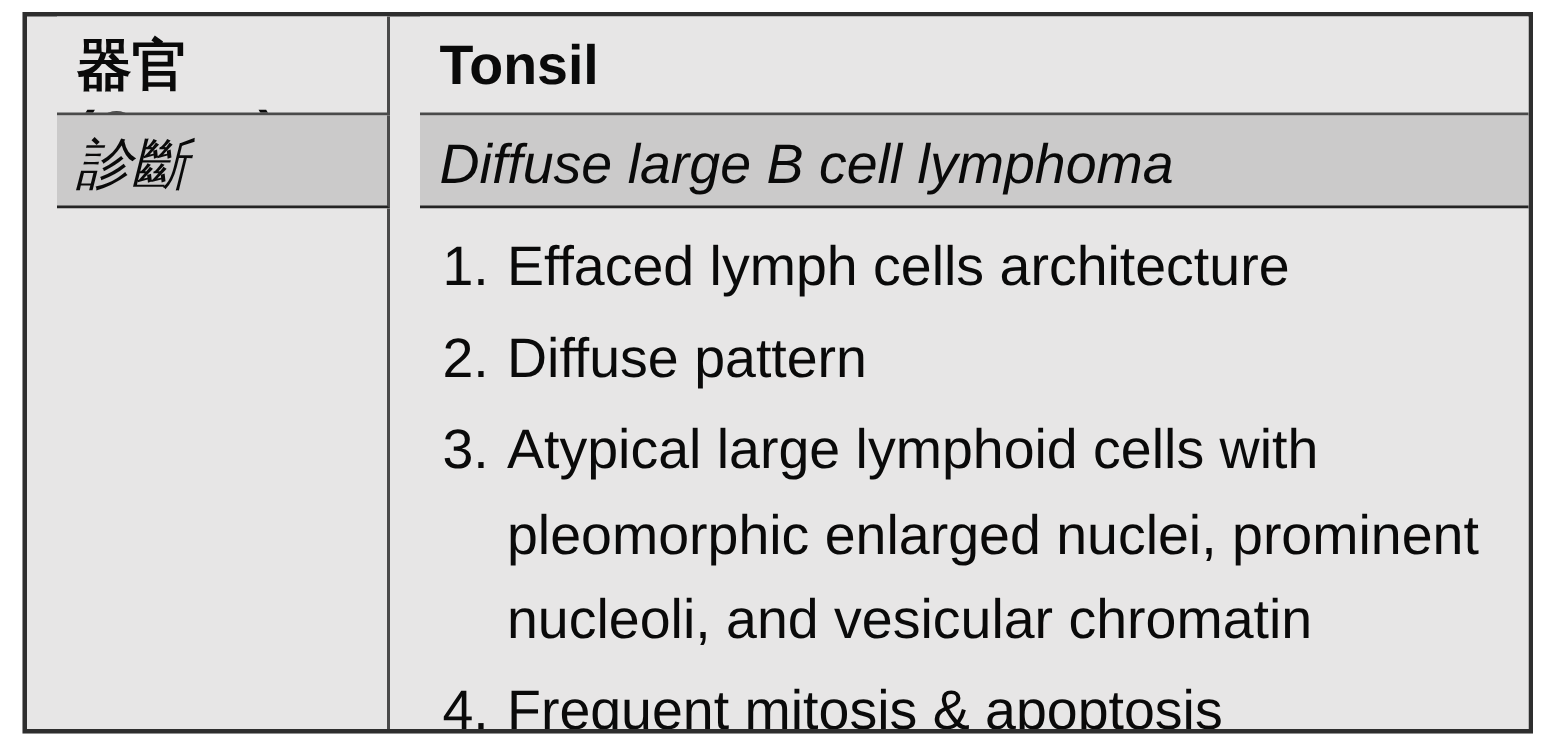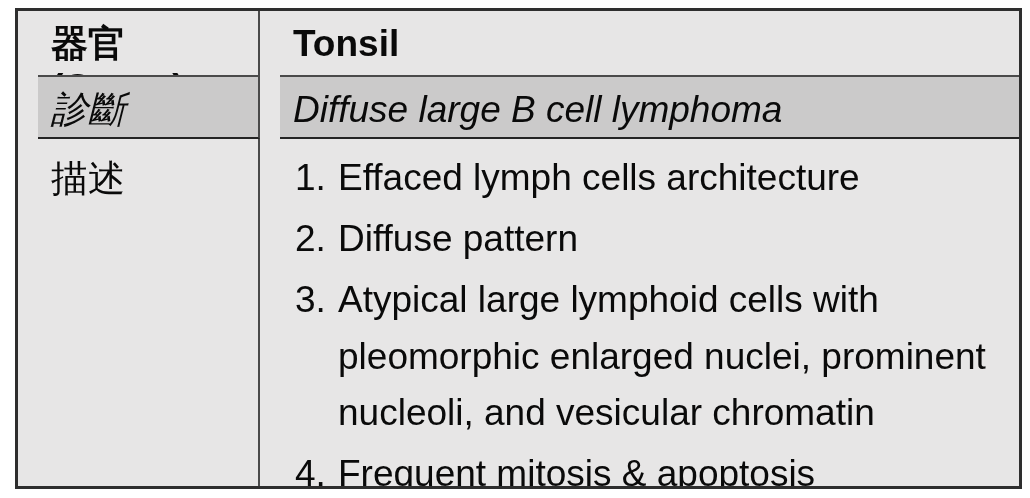--- a/index.html
+++ b/index.html
@@ -96,21 +96,20 @@
 
 <div class="doc-table">
 
   <div class="cell label-col row-organ bold">器官 (Organ)</div>
   <div class="cell row-organ bold">Tonsil</div>
 
   <div class="cell label-col row-diagnosis">診斷 (Diagnosis)</div>
   <div class="cell row-diagnosis">Diffuse large B cell lymphoma</div>
 
   <div class="cell label-col row-description">
-    <span class="desc-label-line">描述</span>
   </div>
 
   <div class="cell row-description">
     <ol class="desc-list">
       <li>Effaced lymph cells architecture</li>
       <li>Diffuse pattern</li>
       <li>Atypical large lymphoid cells with pleomorphic enlarged nuclei, prominent nucleoli, and vesicular chromatin</li>
       <li>Frequent mitosis &amp; apoptosis</li>
     </ol>
   </div>

